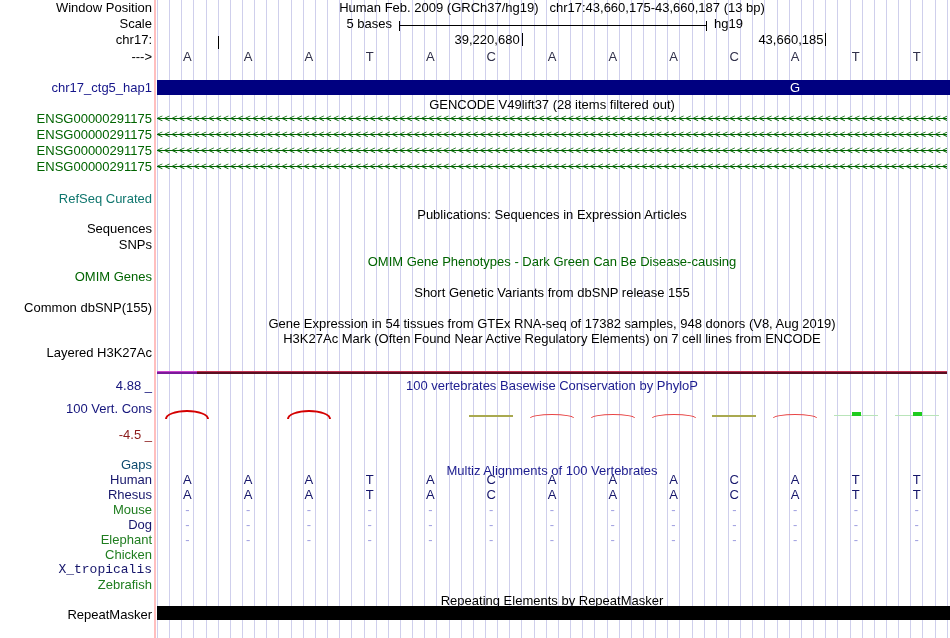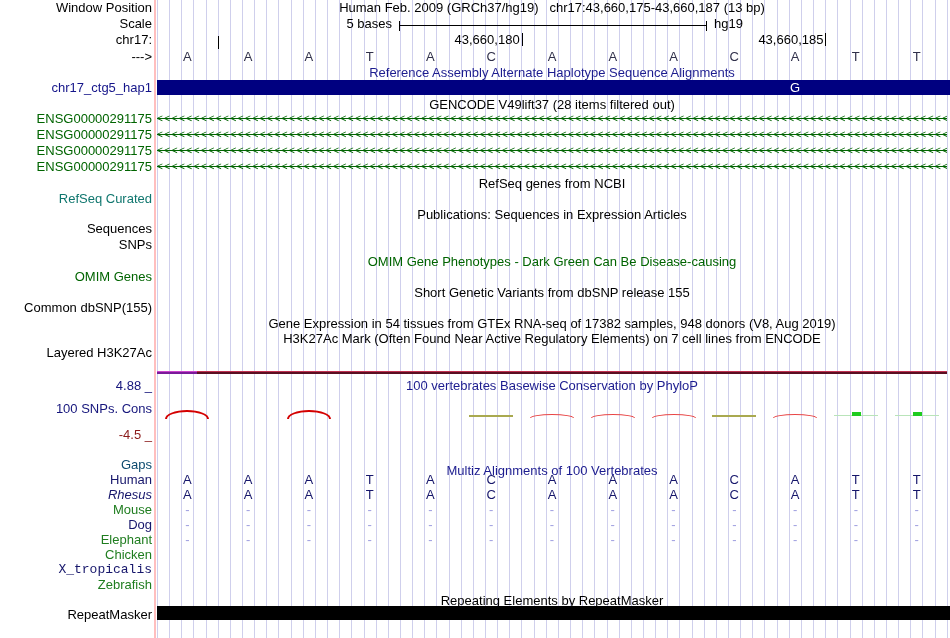--- a/index.html
+++ b/index.html
@@ -61,58 +61,56 @@
   <div class="llabel" style="top:1px">Window Position</div>
 
   <div class="llabel" style="top:17px">Scale</div>
   <div class="sbases">5 bases</div>
   <div class="scalebar"></div>
   <div class="hg19">hg19</div>
 
   <div class="llabel" style="top:33px">chr17:</div>
   <div class="llabel" style="top:50px">---&gt;</div>
 
-  <div class="clabel blue" style="top:66px">Reference Assembly Alternate Haplotype Sequence Alignments</div>
   <div id="hapbar"></div>
   <div class="llabel hapblue" style="top:81px">chr17_ctg5_hap1</div>
 
   <div class="clabel" style="top:98px">GENCODE V49lift37 (28 items filtered out)</div>
 
-  <div class="clabel" style="top:177px">RefSeq genes from NCBI</div>
   <div class="llabel refseqblue" style="top:192px">RefSeq Curated</div>
 
   <div class="clabel" style="top:208px">Publications: Sequences in Expression Articles</div>
   <div class="llabel" style="top:222px">Sequences</div>
   <div class="llabel" style="top:238px">SNPs</div>
 
   <div class="clabel green" style="top:255px">OMIM Gene Phenotypes - Dark Green Can Be Disease-causing</div>
   <div class="llabel green" style="top:270px">OMIM Genes</div>
 
   <div class="clabel" style="top:286px">Short Genetic Variants from dbSNP release 155</div>
   <div class="llabel" style="top:301px">Common dbSNP(155)</div>
 
   <div class="clabel" style="top:317px">Gene Expression in 54 tissues from GTEx RNA-seq of 17382 samples, 948 donors (V8, Aug 2019)</div>
   <div class="clabel" style="top:332px">H3K27Ac Mark (Often Found Near Active Regulatory Elements) on 7 cell lines from ENCODE</div>
   <div class="llabel" style="top:346px">Layered H3K27Ac</div>
   <div id="h3kpurple"></div>
   <div id="h3kmaroon"></div>
 
   <div class="clabel blue" style="top:379px">100 vertebrates Basewise Conservation by PhyloP</div>
   <div class="llabel consmax" style="top:379px">4.88 _</div>
-  <div class="llabel consmax" style="top:402px">100 SNPs. Cons</div>
+  <div class="llabel consmax" style="top:402px">100 Vert. Cons</div>
   <div class="llabel consmin" style="top:428px">-4.5 _</div>
 
   <div class="clabel blue" style="top:464px">Multiz Alignments of 100 Vertebrates</div>
 
   <div class="clabel" style="top:594px">Repeating Elements by RepeatMasker</div>
   <div id="rmbar"></div>
   <div class="llabel" style="top:608px">RepeatMasker</div>
 <div class="tick" style="left: 217.769px; top: 36px; height: 13px;"></div>
     <div class="tick" style="left: 521.615px; top: 33px; height: 13px;"></div>
-    <div class="poslabel" style="right: 430.385px; top: 33px;">43,660,180</div>
+    <div class="poslabel" style="right: 430.385px; top: 33px;">39,220,680</div>
     <div class="tick" style="left: 825.462px; top: 33px; height: 13px;"></div>
     <div class="poslabel" style="right: 126.538px; top: 33px;">43,660,185</div>
     <div class="cbase rbase" style="left: 187.385px; top: 50px;">A</div>
     <div class="cbase rbase" style="left: 248.154px; top: 50px;">A</div>
     <div class="cbase rbase" style="left: 308.923px; top: 50px;">A</div>
     <div class="cbase rbase" style="left: 369.692px; top: 50px;">T</div>
     <div class="cbase rbase" style="left: 430.462px; top: 50px;">A</div>
     <div class="cbase rbase" style="left: 491.231px; top: 50px;">C</div>
     <div class="cbase rbase" style="left: 552px; top: 50px;">A</div>
     <div class="cbase rbase" style="left: 612.769px; top: 50px;">A</div>
@@ -150,21 +148,21 @@
     <div class="cbase mbase" style="left: 369.692px; top: 473px;">T</div>
     <div class="cbase mbase" style="left: 430.462px; top: 473px;">A</div>
     <div class="cbase mbase" style="left: 491.231px; top: 473px;">C</div>
     <div class="cbase mbase" style="left: 552px; top: 473px;">A</div>
     <div class="cbase mbase" style="left: 612.769px; top: 473px;">A</div>
     <div class="cbase mbase" style="left: 673.538px; top: 473px;">A</div>
     <div class="cbase mbase" style="left: 734.308px; top: 473px;">C</div>
     <div class="cbase mbase" style="left: 795.077px; top: 473px;">A</div>
     <div class="cbase mbase" style="left: 855.846px; top: 473px;">T</div>
     <div class="cbase mbase" style="left: 916.615px; top: 473px;">T</div>
-    <div class="llabel navy" style="top: 488px; font-style: italic;">Rhesus</div>
+    <div class="llabel navy" style="top: 488px;">Rhesus</div>
     <div class="cbase mbase" style="left: 187.385px; top: 488px;">A</div>
     <div class="cbase mbase" style="left: 248.154px; top: 488px;">A</div>
     <div class="cbase mbase" style="left: 308.923px; top: 488px;">A</div>
     <div class="cbase mbase" style="left: 369.692px; top: 488px;">T</div>
     <div class="cbase mbase" style="left: 430.462px; top: 488px;">A</div>
     <div class="cbase mbase" style="left: 491.231px; top: 488px;">C</div>
     <div class="cbase mbase" style="left: 552px; top: 488px;">A</div>
     <div class="cbase mbase" style="left: 612.769px; top: 488px;">A</div>
     <div class="cbase mbase" style="left: 673.538px; top: 488px;">A</div>
     <div class="cbase mbase" style="left: 734.308px; top: 488px;">C</div>

